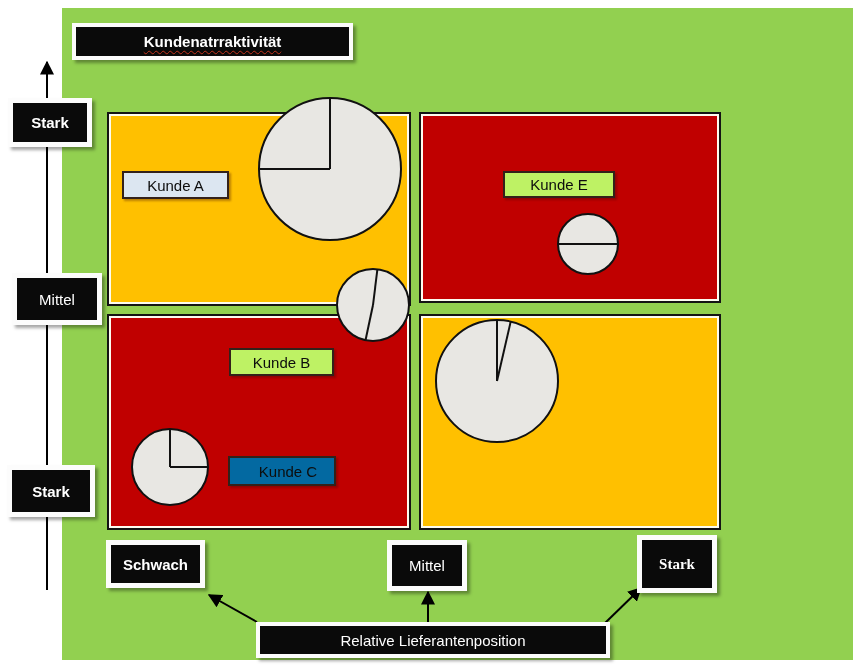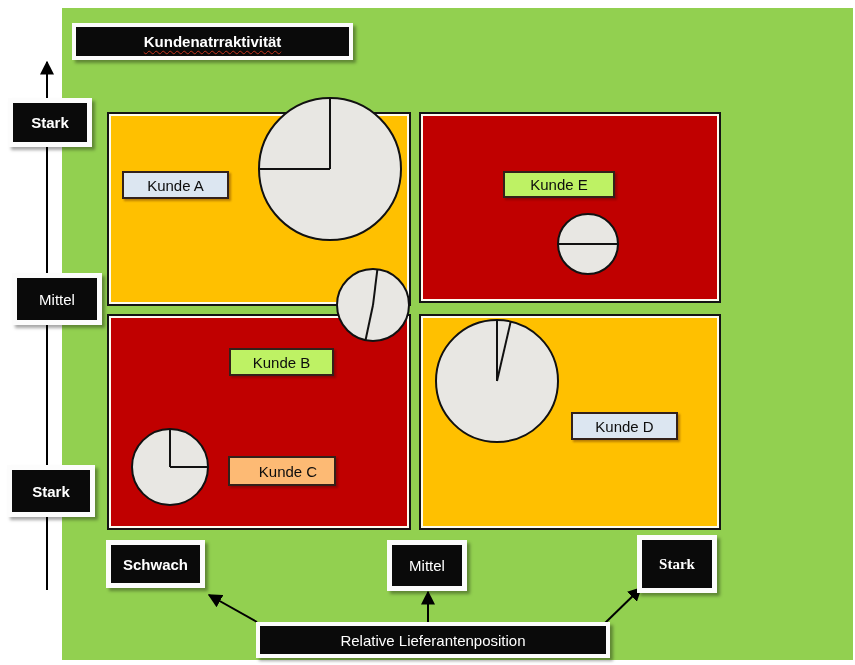--- a/index.html
+++ b/index.html
@@ -100,22 +100,21 @@
       <g>
         <circle cx="588" cy="244" r="30" class="pie-circle" style="fill: rgb(232, 231, 227);"></circle>
         <line x1="588" y1="244" x2="618.0" y2="244.0" class="pie-line"></line>
         <line x1="588" y1="244" x2="558.0" y2="244.0" class="pie-line"></line>
       </g>
     </svg>
 
   <div id="label-a" class="abs cust-label" style="background-color: rgb(220, 230, 241);">Kunde A</div>
   <div id="label-e" class="abs cust-label" style="background-color: #bef264;">Kunde E</div>
   <div id="label-b" class="abs cust-label" style="background-color: #bef264;">Kunde B</div>
-  <div id="label-c" class="abs cust-label" style="background-color: #fdba74; padding-left: 12px;">Kunde C</div>
-  <div id="label-d" class="abs cust-label" style="background-color: rgb(220, 230, 241);">Kunde D</div>
+  <div id="label-c" class="abs cust-label" style="background-color: #0369a1; padding-left: 12px;">Kunde C</div>
 
   <div id="title-box" class="abs black-box bold">
     <span class="squiggle">Kundenatrraktivität</span>
   </div>
 
   <div id="tick-hoch" class="abs black-box bold">Stark</div>
   <div id="tick-mittel-y" class="abs black-box">Mittel</div>
   <div id="tick-gering" class="abs black-box bold">Stark</div>
 
   <div id="tick-schwach" class="abs black-box bold">Schwach</div>

